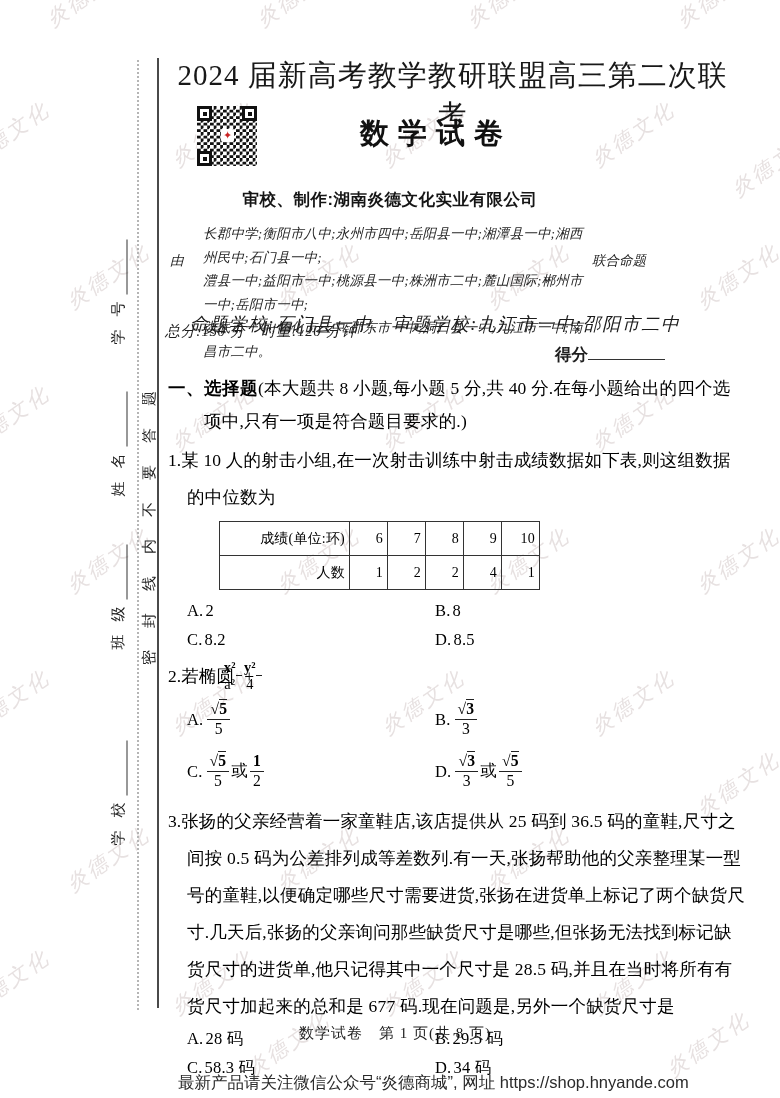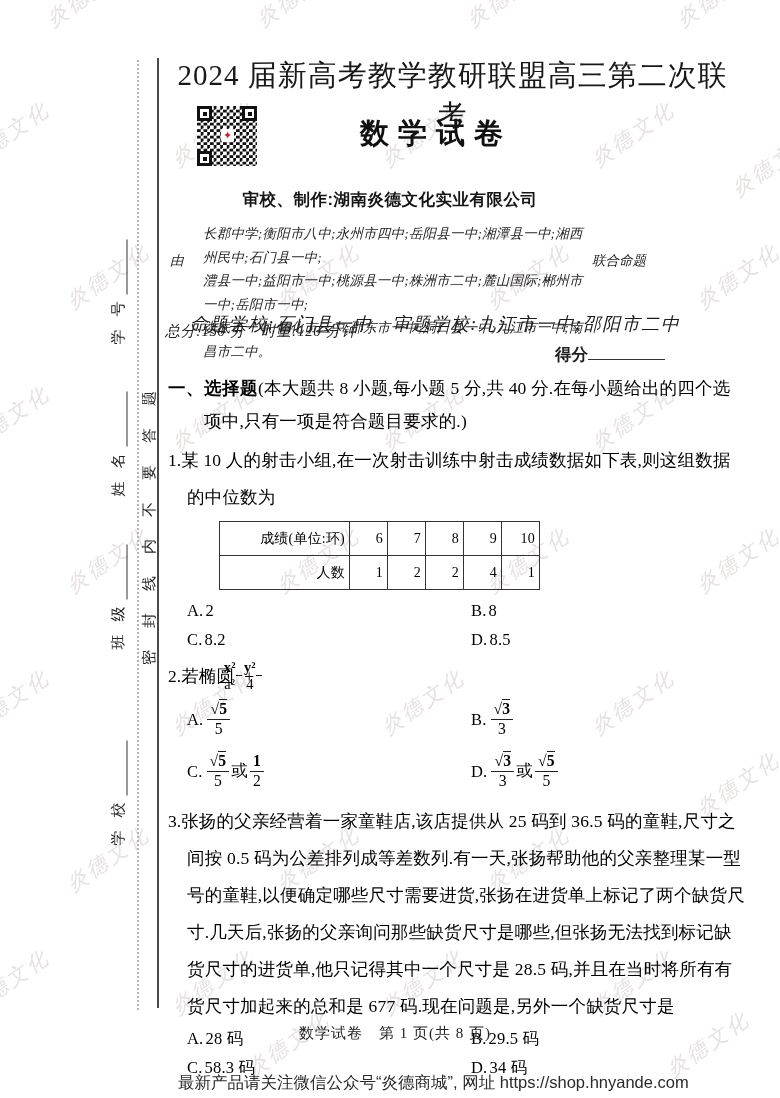--- a/index.html
+++ b/index.html
@@ -60,21 +60,21 @@
   .qbody { position: absolute; left: 168px; top: 372px; width: 578px; font-size: 17.5px; line-height: 33px; letter-spacing: 0.2px; color: #000000; }
   .sec-head { padding-left: 36px; text-indent: -36px; }
   .sec-head b { font-family: "Liberation Sans", "DejaVu Sans", sans-serif; font-weight: 700; letter-spacing: 0.5px; }
   .question { margin-top: 4px; padding-left: 19px; text-indent: -19px; line-height: 37px; }
   .q-num { letter-spacing: 0; }
 
   table.score-table { border-collapse: collapse; margin: 5px 0 7px 51px; font-size: 14px; text-align: right; }
   table.score-table td { border: 1.5px solid #333; height: 25px; padding: 0 4px; }
   td.tcol-label { width: 130px; } td.tcol-val { width: 38px; }
 
-  .opt-row { display: flex; line-height: 28.5px; font-size: 16.5px; padding-left: 19px; gap: 36px; }
+  .opt-row { display: flex; line-height: 28.5px; font-size: 16.5px; padding-left: 19px; }
   .opt-cell { width: 248px; } .opt-cell.wide { width: auto; }
   .opt-label { margin-right: 2px; }
 
   .frac { display: inline-block; vertical-align: middle; text-align: center; font-size: 0.82em; line-height: 1.15; margin: 0 2px; position: relative; top: -2px; }
   .frac .num { display: block; padding: 0 3px; border-bottom: 1.2px solid #222; font-weight: bold; }
   .frac .den { display: block; padding: 0 3px; }
   .ovl { border-top: 1.2px solid #222; }
   .q2-opts .opt-row { height: 52px; align-items: center; }
   .q2-opts .frac { font-size: 0.95em; }
 

